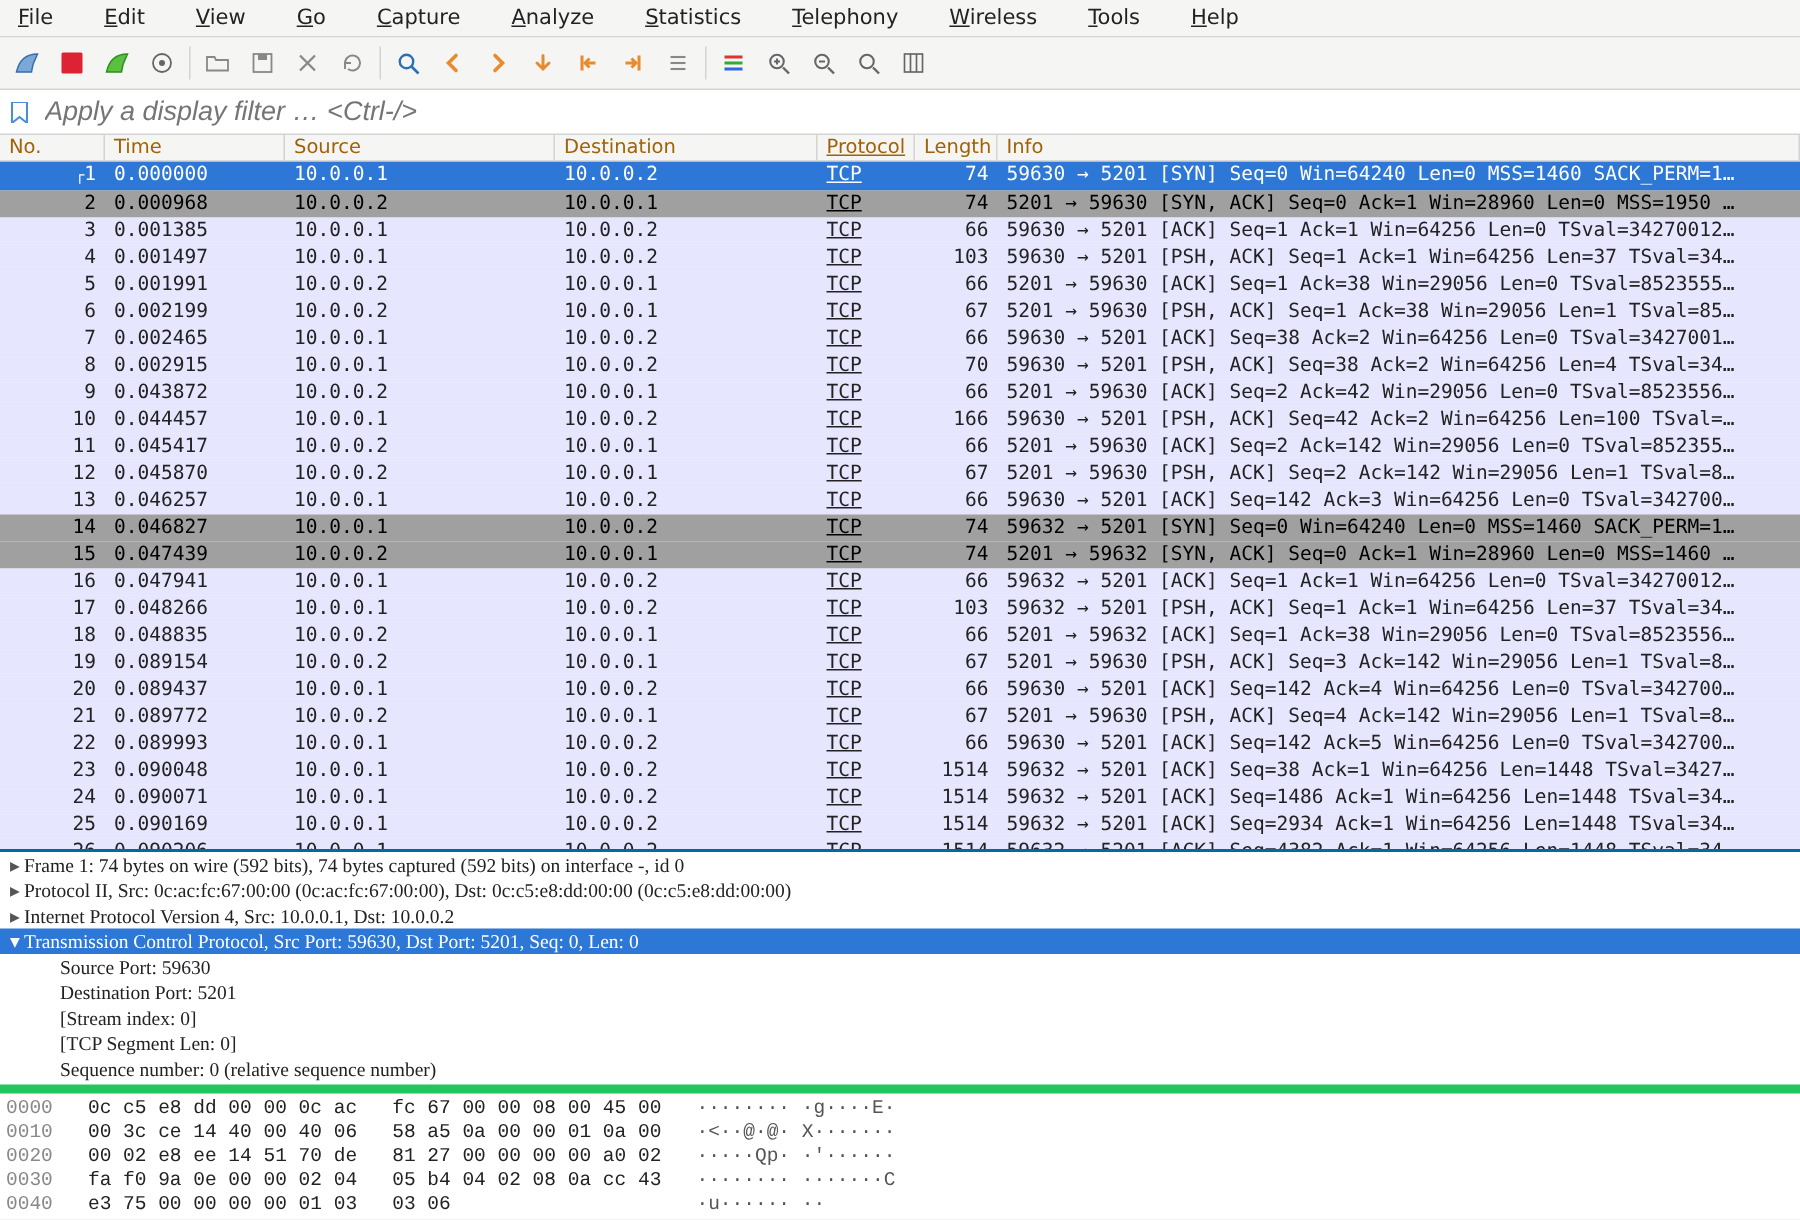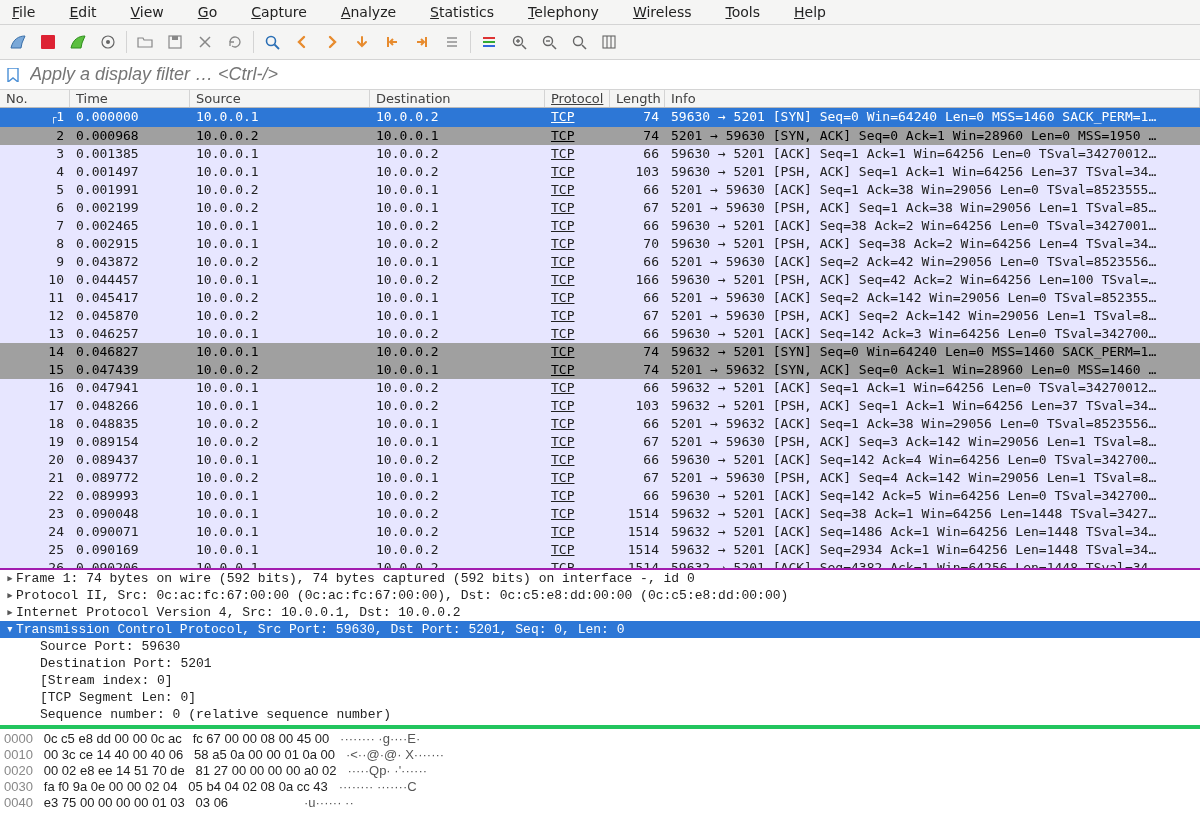--- a/index.html
+++ b/index.html
@@ -62,21 +62,21 @@
     font-size: 18px;
     font-style: italic;
     color: #888;
     padding: 2px 4px;
   }
   .packet-header {
     display: flex;
     background: #f5f5f4;
     border-bottom: 1px solid #bbb;
     font-size: 13px;
-    color: #404040;
+    color: #a16207;
   }
   .packet-header .hcell {
     padding: 1px 6px;
     border-right: 1px solid #d4d4d4;
     text-align: left;
     overflow: hidden;
     white-space: nowrap;
   }
   .packets {
     overflow: hidden;
@@ -105,38 +105,38 @@
 
   .bg-normal { background: #e7e6ff; }
   .bg-gray   { background: #a0a0a0; color: #000; }
   .bg-sel    { background: #2d77d6; color: #fff; }
   .bg-sel .pcell { color:#fff; }
   
   .marker-col { width: 10px; display:inline-block; }
   .marker { color:#fff; font-size:10px; }
 
   .details {
-    border-top: 2px solid #a21caf;
+    border-top: 2px solid #0369a1;
     background: #fff;
-    font-family: Liberation Mono, monospace;
+    font-family: Liberation Serif, serif;
     font-size: 13px;
     line-height: 17px;
     overflow: hidden;
     flex-shrink: 0;
     padding-bottom: 2px;
   }
   .details .drow { white-space: nowrap; padding: 0 4px; }
   .details .drow .toggle { display:inline-block; width:12px; text-align:center; color:#555; }
   .details .drow.sel { background: #2d77d6; color: #fff; }
   .details .drow.child { padding-left: 40px; }
 
   .hexpane {
-    border-top: 4px solid #22c55e;
+    border-top: 6px solid #22c55e;
     background: #fff;
-    font-family: Liberation Sans, sans-serif;
+    font-family: Liberation Mono, monospace;
     font-size: 13px;
     line-height: 16px;
     padding: 2px 4px;
     flex-shrink: 0;
   }
   .hexrow { white-space: pre; }
   .hex-off { color: #888; }
   .hex-bytes, .hex-ascii { color: #222; }
   .hex-ascii { color:#555; }
 </style>

